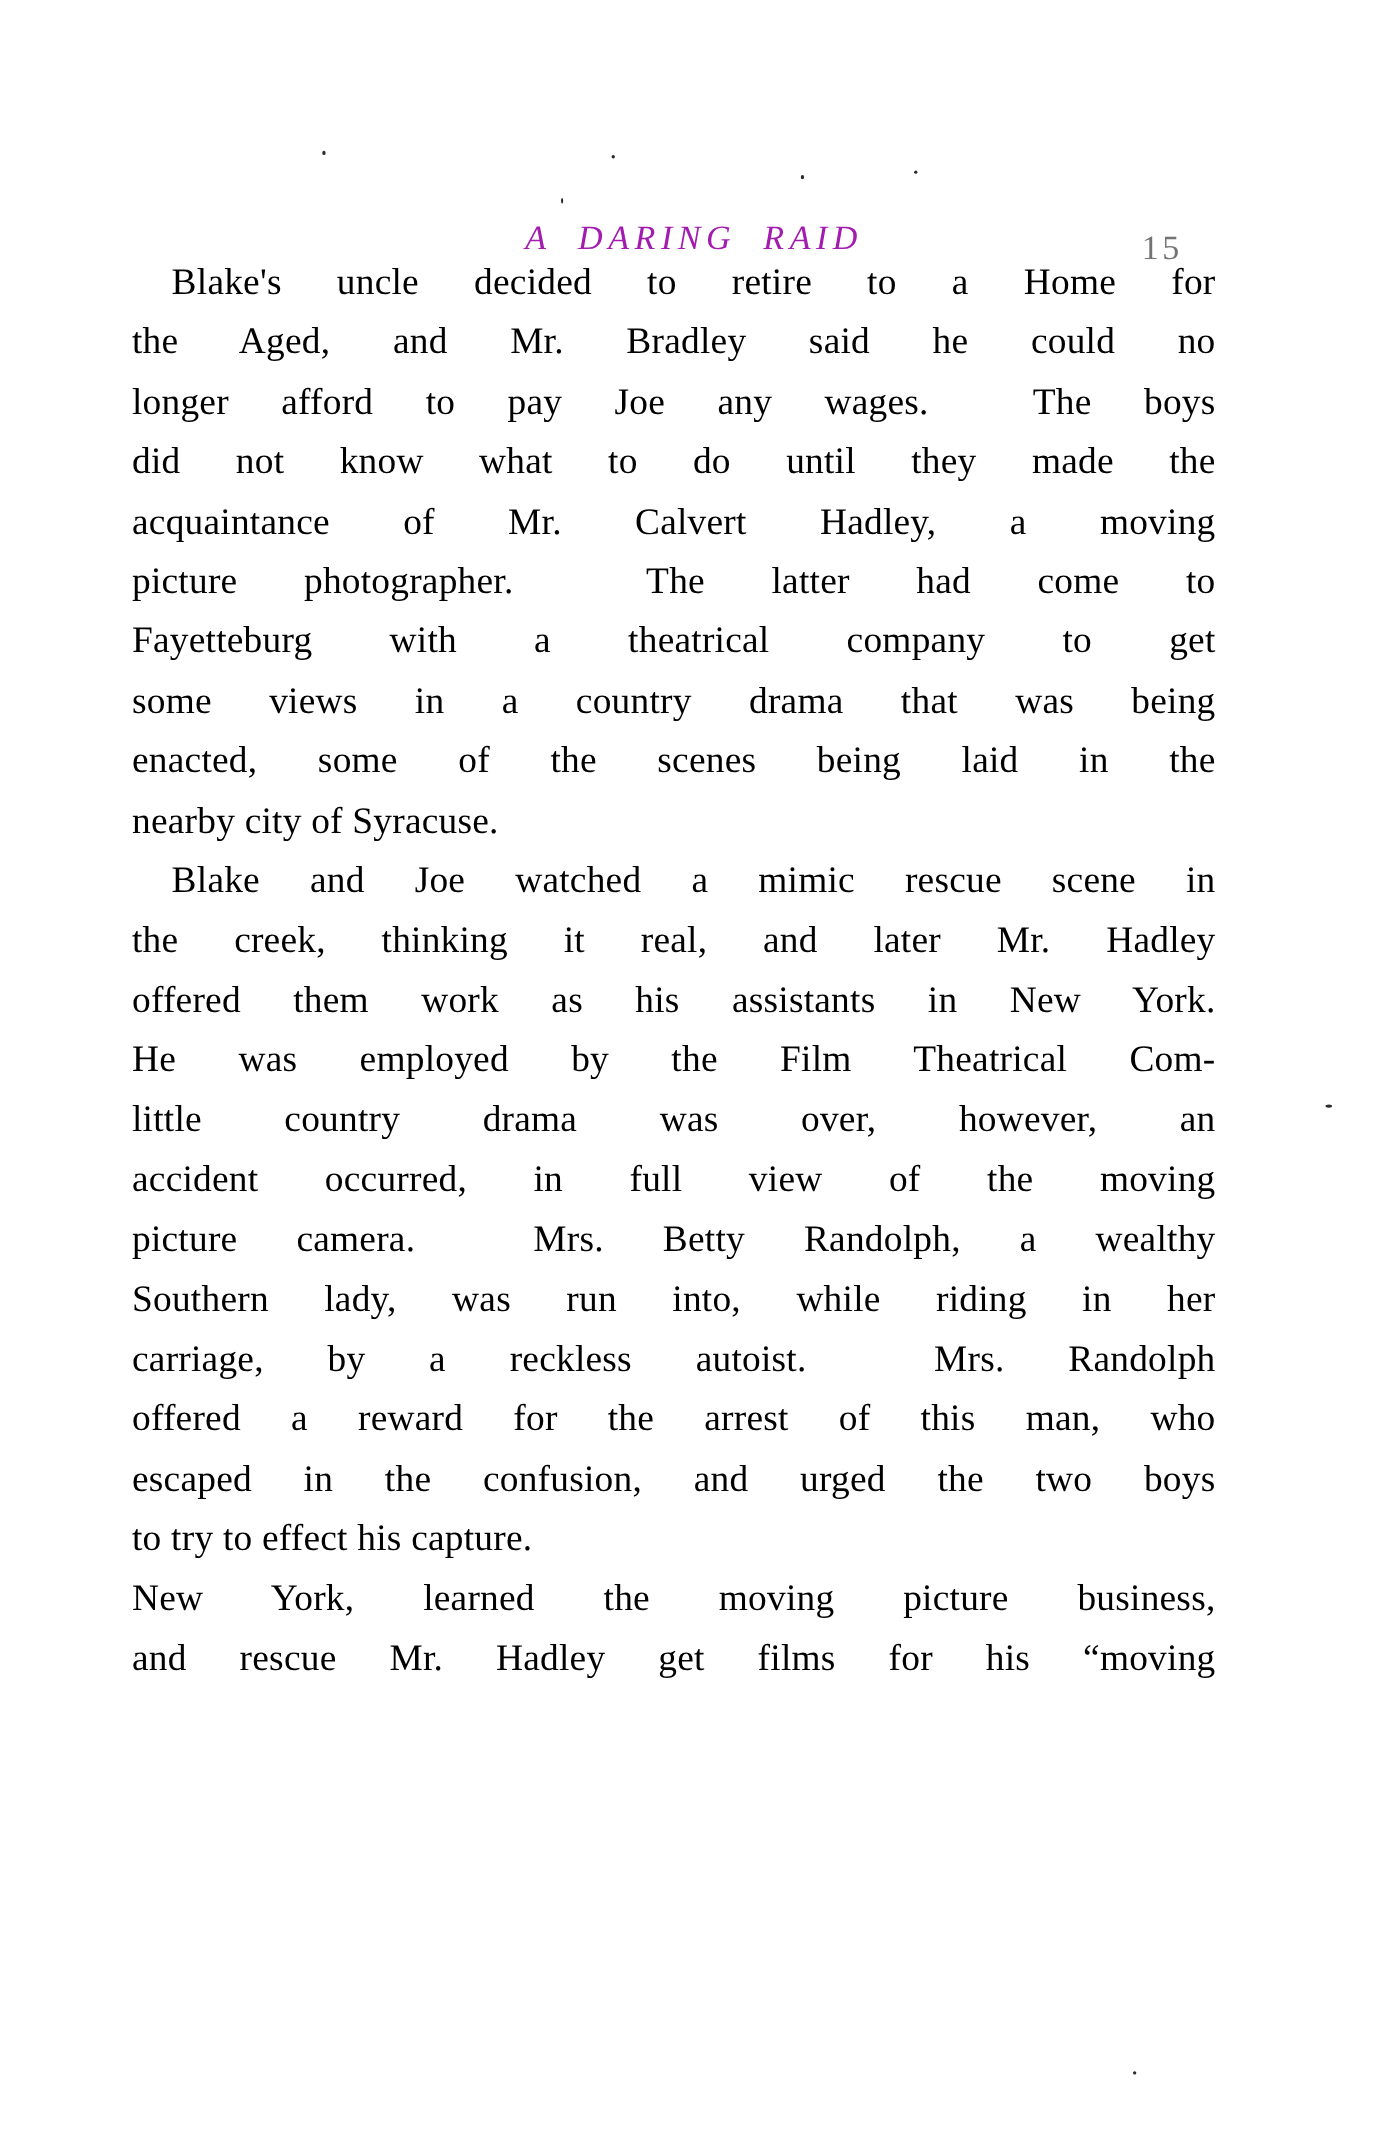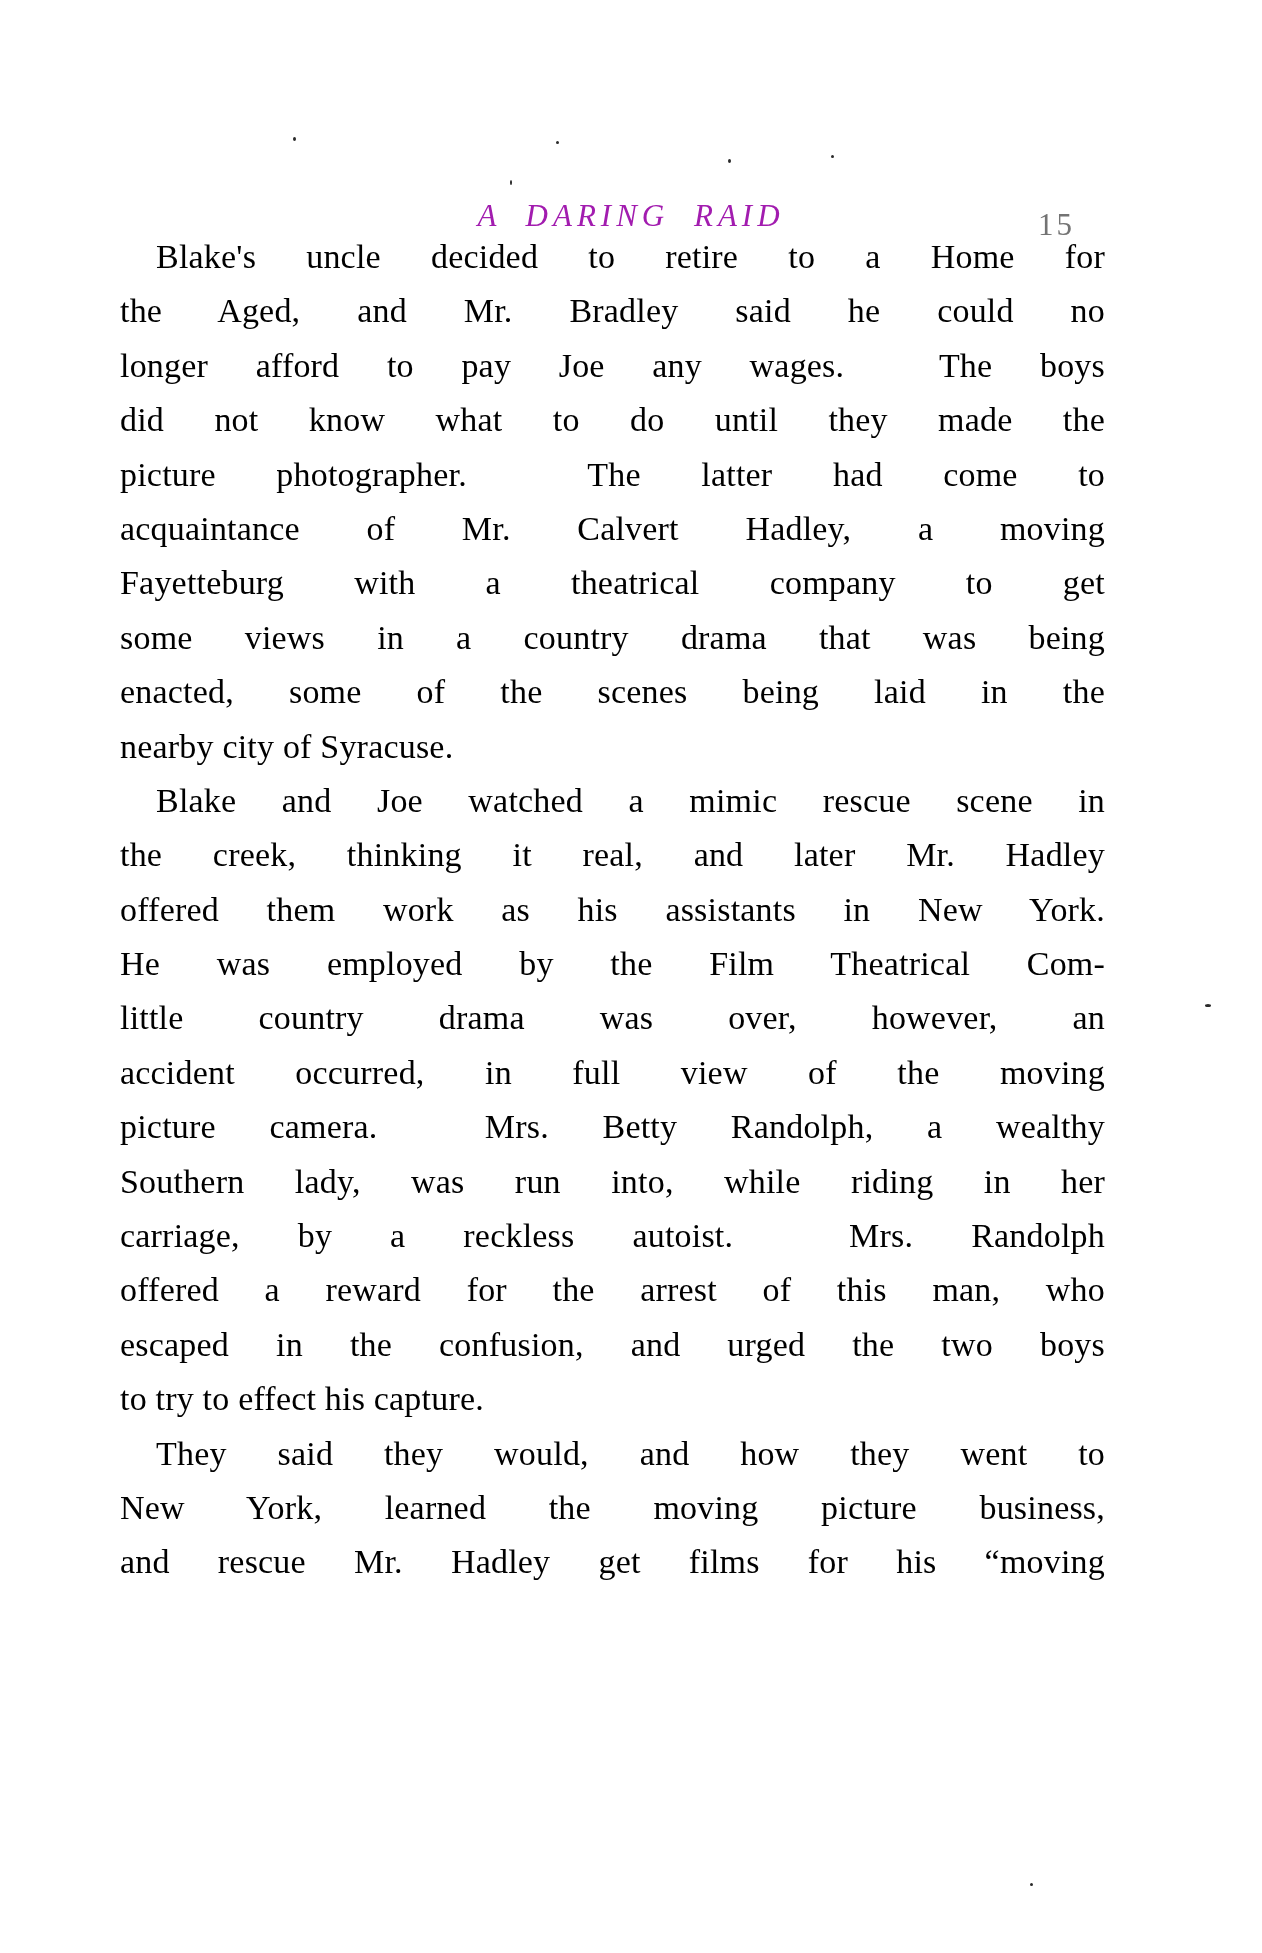--- a/index.html
+++ b/index.html
@@ -84,42 +84,41 @@
   <div class="running-head-title">A DARING RAID</div>
 
   <div class="page-number">15</div>
 
   <div class="text-block">
 
     <div class="line first">Blake's uncle decided to retire to a Home for</div>
     <div class="line">the Aged, and Mr. Bradley said he could no</div>
     <div class="line">longer afford to pay Joe any wages.&nbsp; The boys</div>
     <div class="line">did not know what to do until they made the</div>
+    <div class="line">acquaintance of Mr. Calvert Hadley, a moving</div>
     <div class="line">picture photographer.&nbsp; The latter had come to</div>
-    <div class="line">acquaintance of Mr. Calvert Hadley, a moving</div>
     <div class="line">Fayetteburg with a theatrical company to get</div>
     <div class="line">some views in a country drama that was being</div>
     <div class="line">enacted, some of the scenes being laid in the</div>
     <div class="line last">nearby city of Syracuse.</div>
 
     <div class="line first">Blake and Joe watched a mimic rescue scene in</div>
     <div class="line">the creek, thinking it real, and later Mr. Hadley</div>
     <div class="line">offered them work as his assistants in New York.</div>
     <div class="line">He was employed by the Film Theatrical Com-</div>
 
     <div class="line">little country drama was over, however, an</div>
     <div class="line">accident occurred, in full view of the moving</div>
     <div class="line">picture camera.&nbsp; Mrs. Betty Randolph, a wealthy</div>
     <div class="line">Southern lady, was run into, while riding in her</div>
     <div class="line">carriage, by a reckless autoist.&nbsp; Mrs. Randolph</div>
     <div class="line">offered a reward for the arrest of this man, who</div>
     <div class="line">escaped in the confusion, and urged the two boys</div>
     <div class="line last">to try to effect his capture.</div>
 
-    <div class="line first">They said they would, and how they went to</div>
     <div class="line">New York, learned the moving picture business,</div>
     <div class="line">and rescue Mr. Hadley get films for his “moving</div>
   </div>
 
   <div class="speck s1"></div>
   <div class="speck s2"></div>
   <div class="speck s3"></div>
   <div class="speck s4"></div>
   <div class="speck s5"></div>
   <div class="speck s6"></div>

